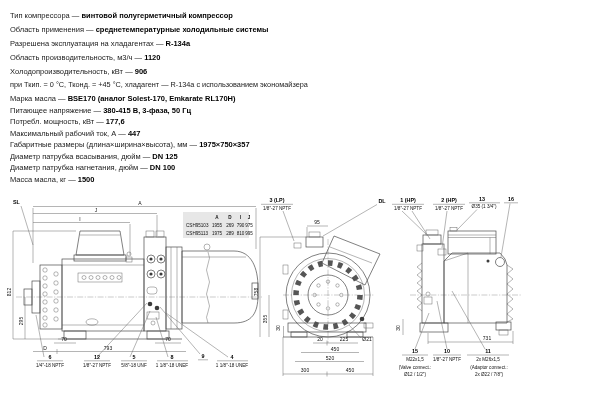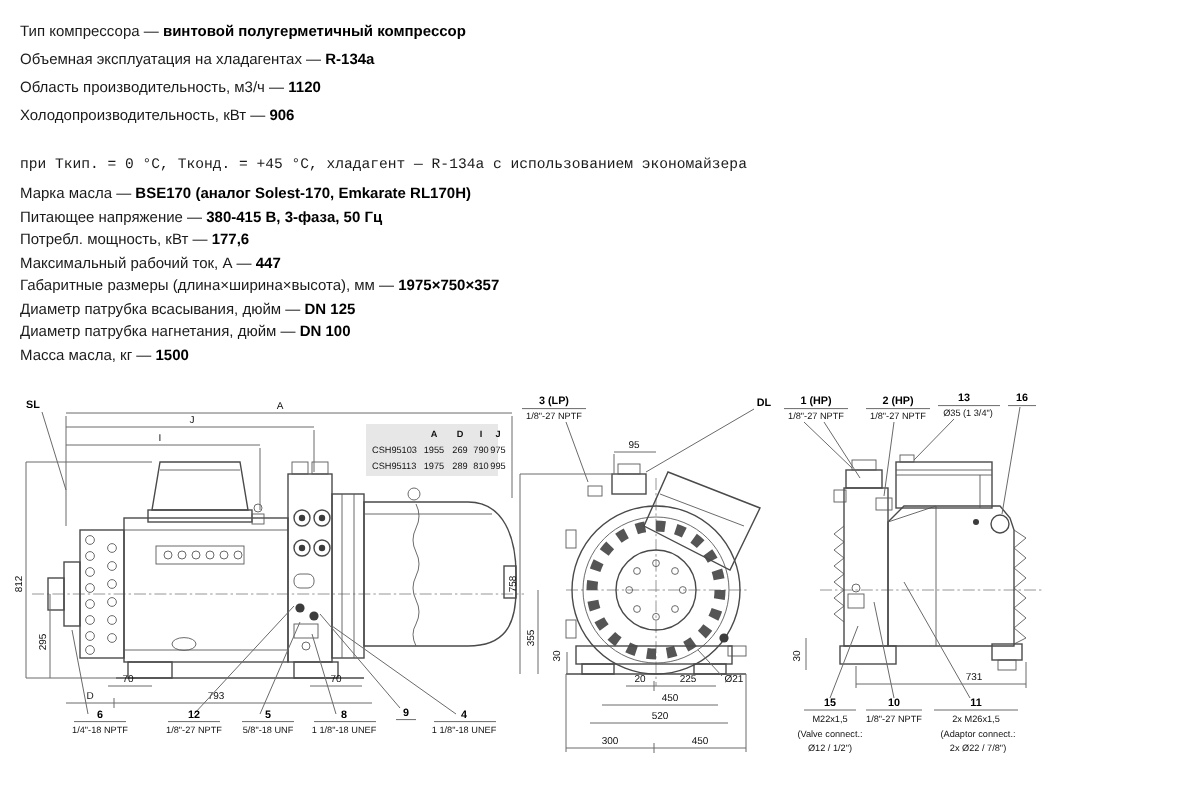--- a/index.html
+++ b/index.html
@@ -3,39 +3,40 @@
 <meta charset="utf-8">
 <style>
   html,body{margin:0;padding:0;background:#fff;}
   body{width:600px;height:404px;position:relative;overflow:hidden;
        font-family:"Liberation Sans",sans-serif;color:#1a1a1a;}
   .specs{position:absolute;left:10px;top:12px;width:560px;}
   .srow{font-size:7.5px;line-height:8px;}
   .gl{margin-bottom:6px;}
   .gs{margin-bottom:3.5px;}
   .val{font-weight:bold;color:#000;}
-  .note{font-size:7.3px;line-height:8px;margin-top:17px;margin-bottom:6px;font-family:Liberation Mono, monospace;}
+  .note{font-size:7.3px;line-height:8px;margin-top:5px;margin-bottom:6px;}
   .draw{position:absolute;left:0;top:195px;}
   svg .ln{stroke:#4a4a4a;stroke-width:0.7;fill:none;}
   svg .th{stroke:#5a5a5a;stroke-width:0.45;fill:none;}
   svg .dim{stroke:#6a6a6a;stroke-width:0.5;fill:none;}
   svg .cl{stroke:#8a8a8a;stroke-width:0.45;fill:none;stroke-dasharray:6 1.5 1.2 1.5;}
   svg .dk{fill:#3c3c3c;stroke:none;}
   svg text{fill:#111;font-family:"Liberation Sans",sans-serif;}
   .t5{font-size:5px;}
   .t45{font-size:4.6px;}
   .t5b{font-size:5.4px;font-weight:bold;fill:#000;}
   .mid{text-anchor:middle;}
 </style>
 </head>
 <body>
 
 <div class="specs">
   <div class="srow gl"><span class="lbl">Тип компрессора — </span><span class="val">винтовой полугерметичный компрессор</span></div>
-  <div class="srow gl"><span class="lbl">Объемная эксплуатация на хладагентах — </span><span class="val">R-134a</span></div>
+  <div class="srow gl"><span class="lbl">Область применения — </span><span class="val">среднетемпературные холодильные системы</span></div>
+  <div class="srow gl"><span class="lbl">Разрешена эксплуатация на хладагентах — </span><span class="val">R-134a</span></div>
   <div class="srow gl"><span class="lbl">Область производительность, м3/ч — </span><span class="val">1120</span></div>
   <div class="srow"><span class="lbl">Холодопроизводительность, кВт — </span><span class="val">906</span></div>
   <div class="note">при Ткип. = 0 °С, Тконд. = +45 °С, хладагент — R-134a с использованием экономайзера</div>
   <div class="srow gs"><span class="lbl">Марка масла — </span><span class="val">BSE170 (аналог Solest-170, Emkarate RL170H)</span></div>
   <div class="srow gs"><span class="lbl">Питающее напряжение — </span><span class="val">380-415 В, 3-фаза, 50 Гц</span></div>
   <div class="srow gs"><span class="lbl">Потребл. мощность, кВт — </span><span class="val">177,6</span></div>
   <div class="srow gs"><span class="lbl">Максимальный рабочий ток, А — </span><span class="val">447</span></div>
   <div class="srow gs"><span class="lbl">Габаритные размеры (длина×ширина×высота), мм — </span><span class="val">1975×750×357</span></div>
   <div class="srow gs"><span class="lbl">Диаметр патрубка всасывания, дюйм — </span><span class="val">DN 125</span></div>
   <div class="srow gs"><span class="lbl">Диаметр патрубка нагнетания, дюйм — </span><span class="val">DN 100</span></div>

